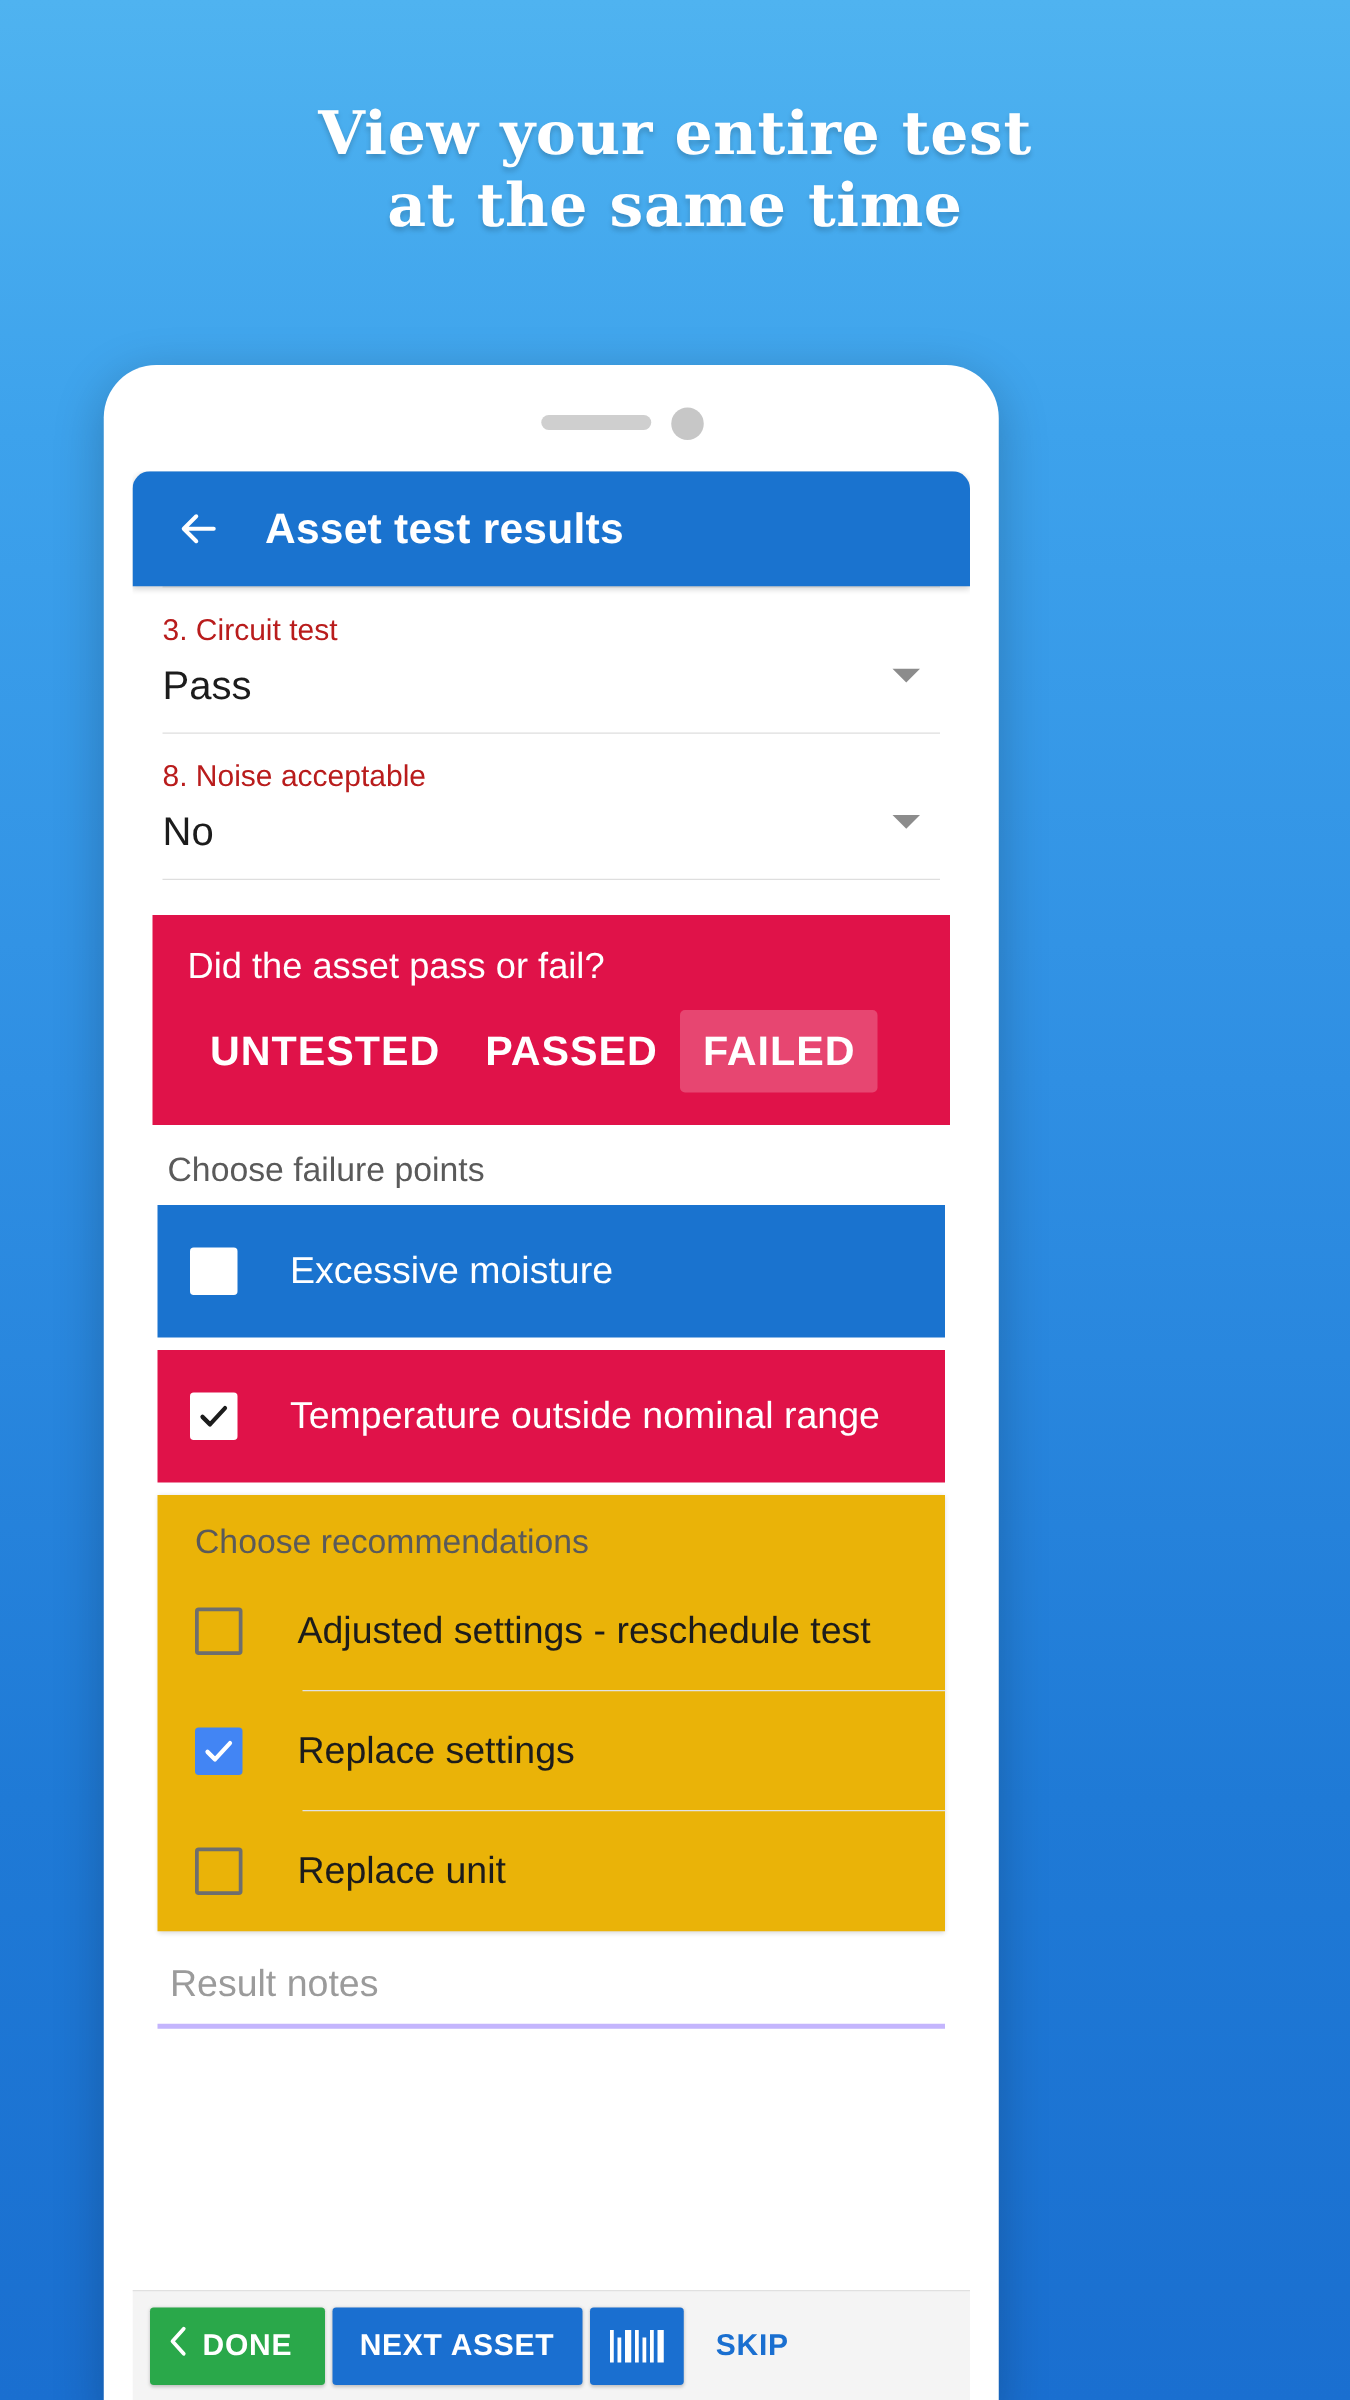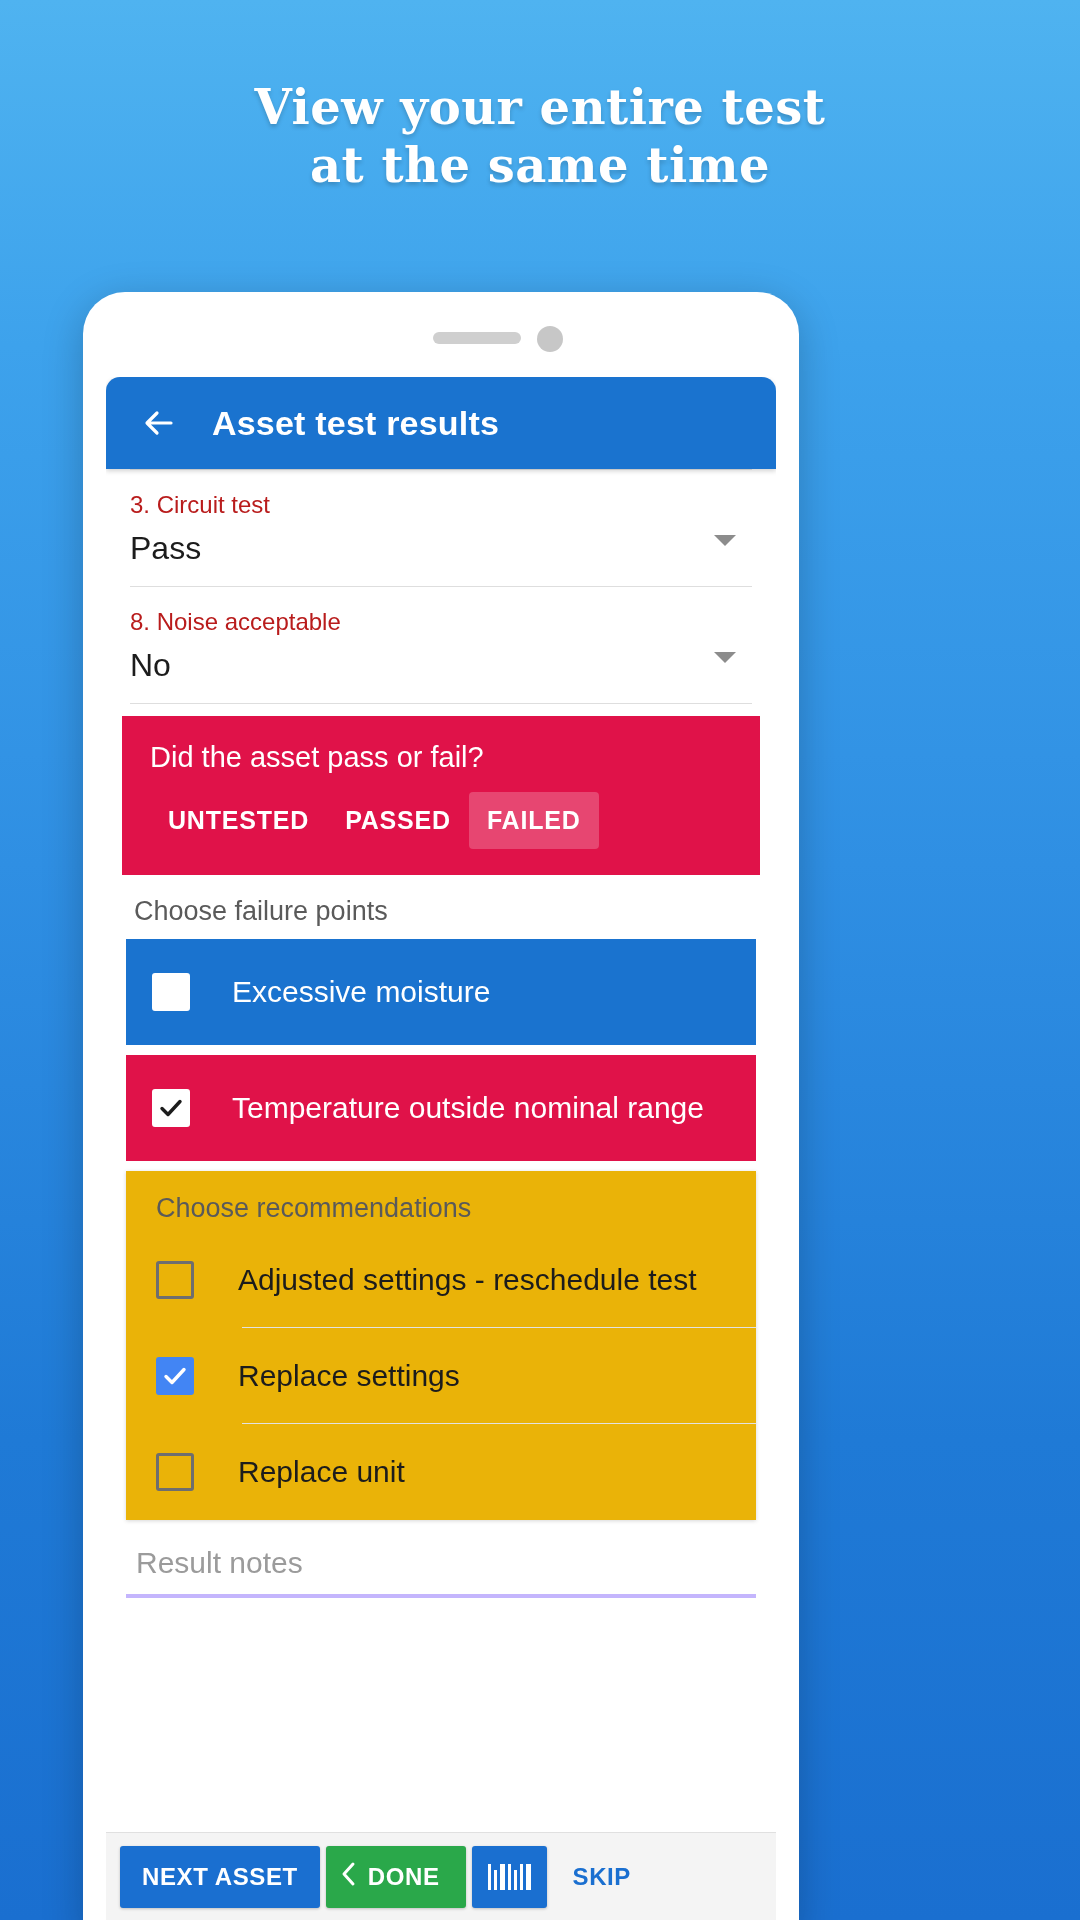--- a/index.html
+++ b/index.html
@@ -90,28 +90,28 @@
   .caret {
     position:absolute; right:16px; bottom:40px;
     width:0;height:0;
     border-left:11px solid transparent;
     border-right:11px solid transparent;
     border-top:11px solid #8c8c8c;
   }
 
   
   .passfail {
-    margin:12px 16px 0 16px;
+    margin:28px 16px 0 16px;
     background:#e01249;
     padding:22px 28px 26px 28px;
   }
   .passfail-q { color:#ffffff; font-size:29px; line-height:38px; }
   .seg-row { display:flex; align-items:center; margin-top:16px; }
   .seg {
-    color:#ffffff; font-size:25px; font-weight:bold; letter-spacing:0.8px;
+    color:#ffffff; font-size:33px; font-weight:bold; letter-spacing:0.8px;
     padding:14px 18px; border-radius:4px;
   }
   .seg.sel { background:rgba(255,255,255,0.22); }
 
   
   .section-label {
     color:#5a5a5a; font-size:27px; line-height:36px;
     padding:18px 0 10px 28px;
   }
   .opt-row {
@@ -279,31 +279,31 @@
       </div>
     </div>
 
     <div class="notes">
       <div class="notes-ph">Result notes</div>
     </div>
 
   </div>
 
   <div class="actionbar">
-    <div class="btn next">
-      <span>NEXT ASSET</span>
-    </div>
-
     <div class="btn done">
       <span>
         <svg width="18" height="26" viewBox="0 0 18 26">
             <path d="M13 3 L4 13 L13 23" fill="none" stroke="#ffffff" stroke-width="3" stroke-linecap="round" stroke-linejoin="round"></path>
           </svg>
       </span>
       <span>DONE</span>
+    </div>
+
+    <div class="btn next">
+      <span>NEXT ASSET</span>
     </div>
 
     <div class="btn scan">
       <span class="barcode">
         <i></i>
           <i class="s"></i>
           <i class="t"></i>
           <i></i>
           <i class="s"></i>
           <i></i>

